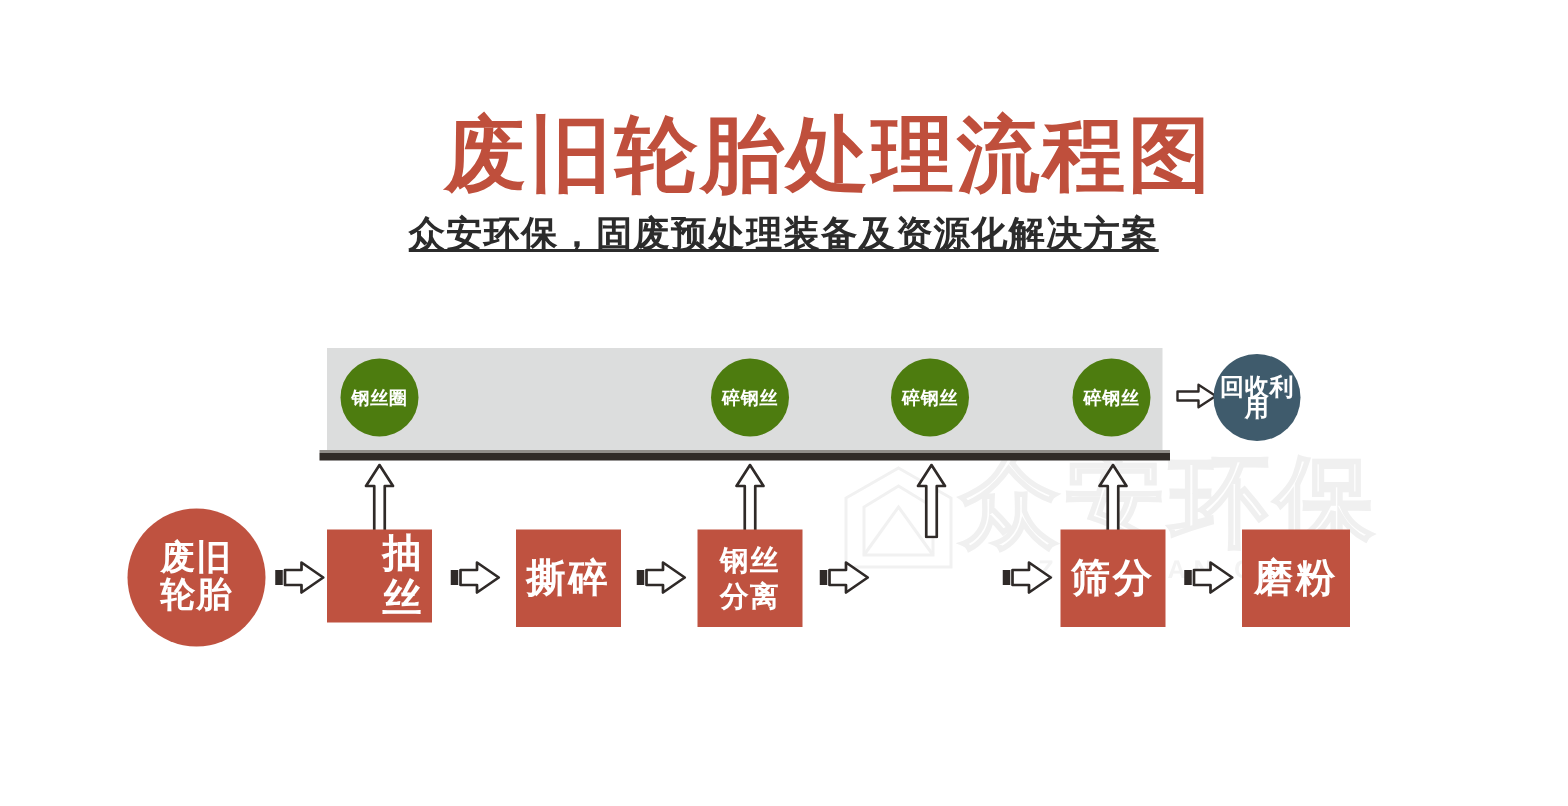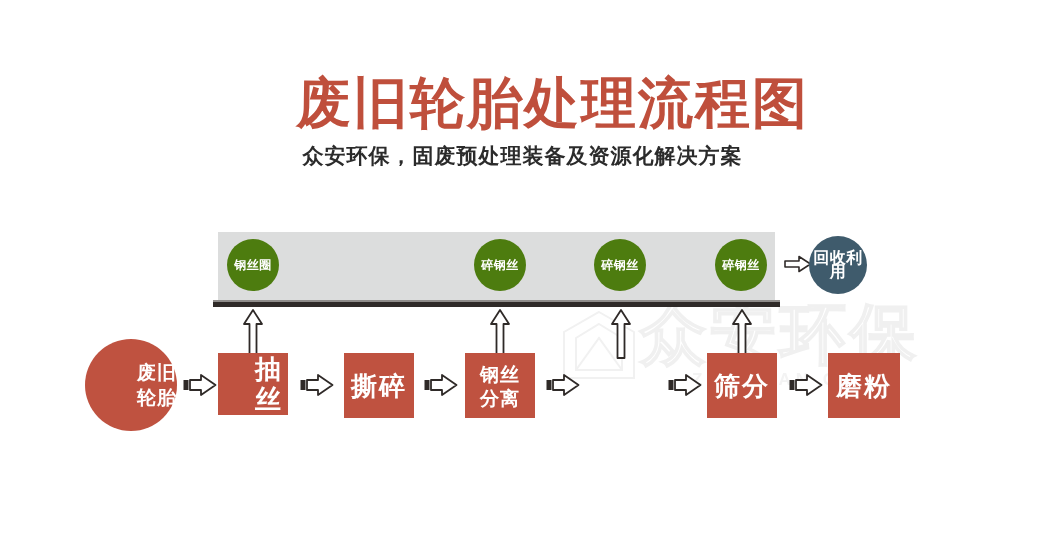--- a/index.html
+++ b/index.html
@@ -20,26 +20,27 @@
     font-weight:bold;
     letter-spacing:2px;
     color:#bf4f3c;
     font-family:"DejaVu Sans","Liberation Sans",sans-serif;
     white-space:nowrap;
     padding-left:30px;
   }
   .subtitle{
     position:absolute;left:0;top:142px;width:1045px;
     text-align:center;
-    font-size:21px;line-height:28px;
+    font-size:24px;line-height:28px;
     font-weight:bold;
     letter-spacing:1px;
     color:#2b2b2b;
     font-family:"DejaVu Serif","Liberation Serif",serif;
     white-space:nowrap;
+    text-decoration:underline;
   }
 
   
   .watermark{
     position:absolute;left:560px;top:300px;width:400px;height:120px;
     pointer-events:none;
   }
   .wm-text{
     position:absolute;left:80px;top:2px;
     font-size:66px;line-height:66px;font-weight:bold;
@@ -85,21 +86,21 @@
     font-size:12px;letter-spacing:0.5px;line-height:14px;
   }
   .circle-recycle{
     width:58px;height:58px;top:236px;left:809px;
     background:#3f5b6c;
     font-size:16px;letter-spacing:0.5px;line-height:14px;
   }
   .circle-start{
     width:92px;height:92px;left:85px;top:339px;
     background:#bf5240;
-    font-size:19px;line-height:25px;letter-spacing:1px;justify-content:flex-end;
+    font-size:23px;line-height:25px;letter-spacing:1px;
   }
 
   
   .pbox{
     position:absolute;
     background:#bf5240;
     color:#ffffff;font-weight:bold;
     display:flex;align-items:center;justify-content:center;
     text-align:center;
     font-family:"DejaVu Sans","Liberation Sans",sans-serif;

